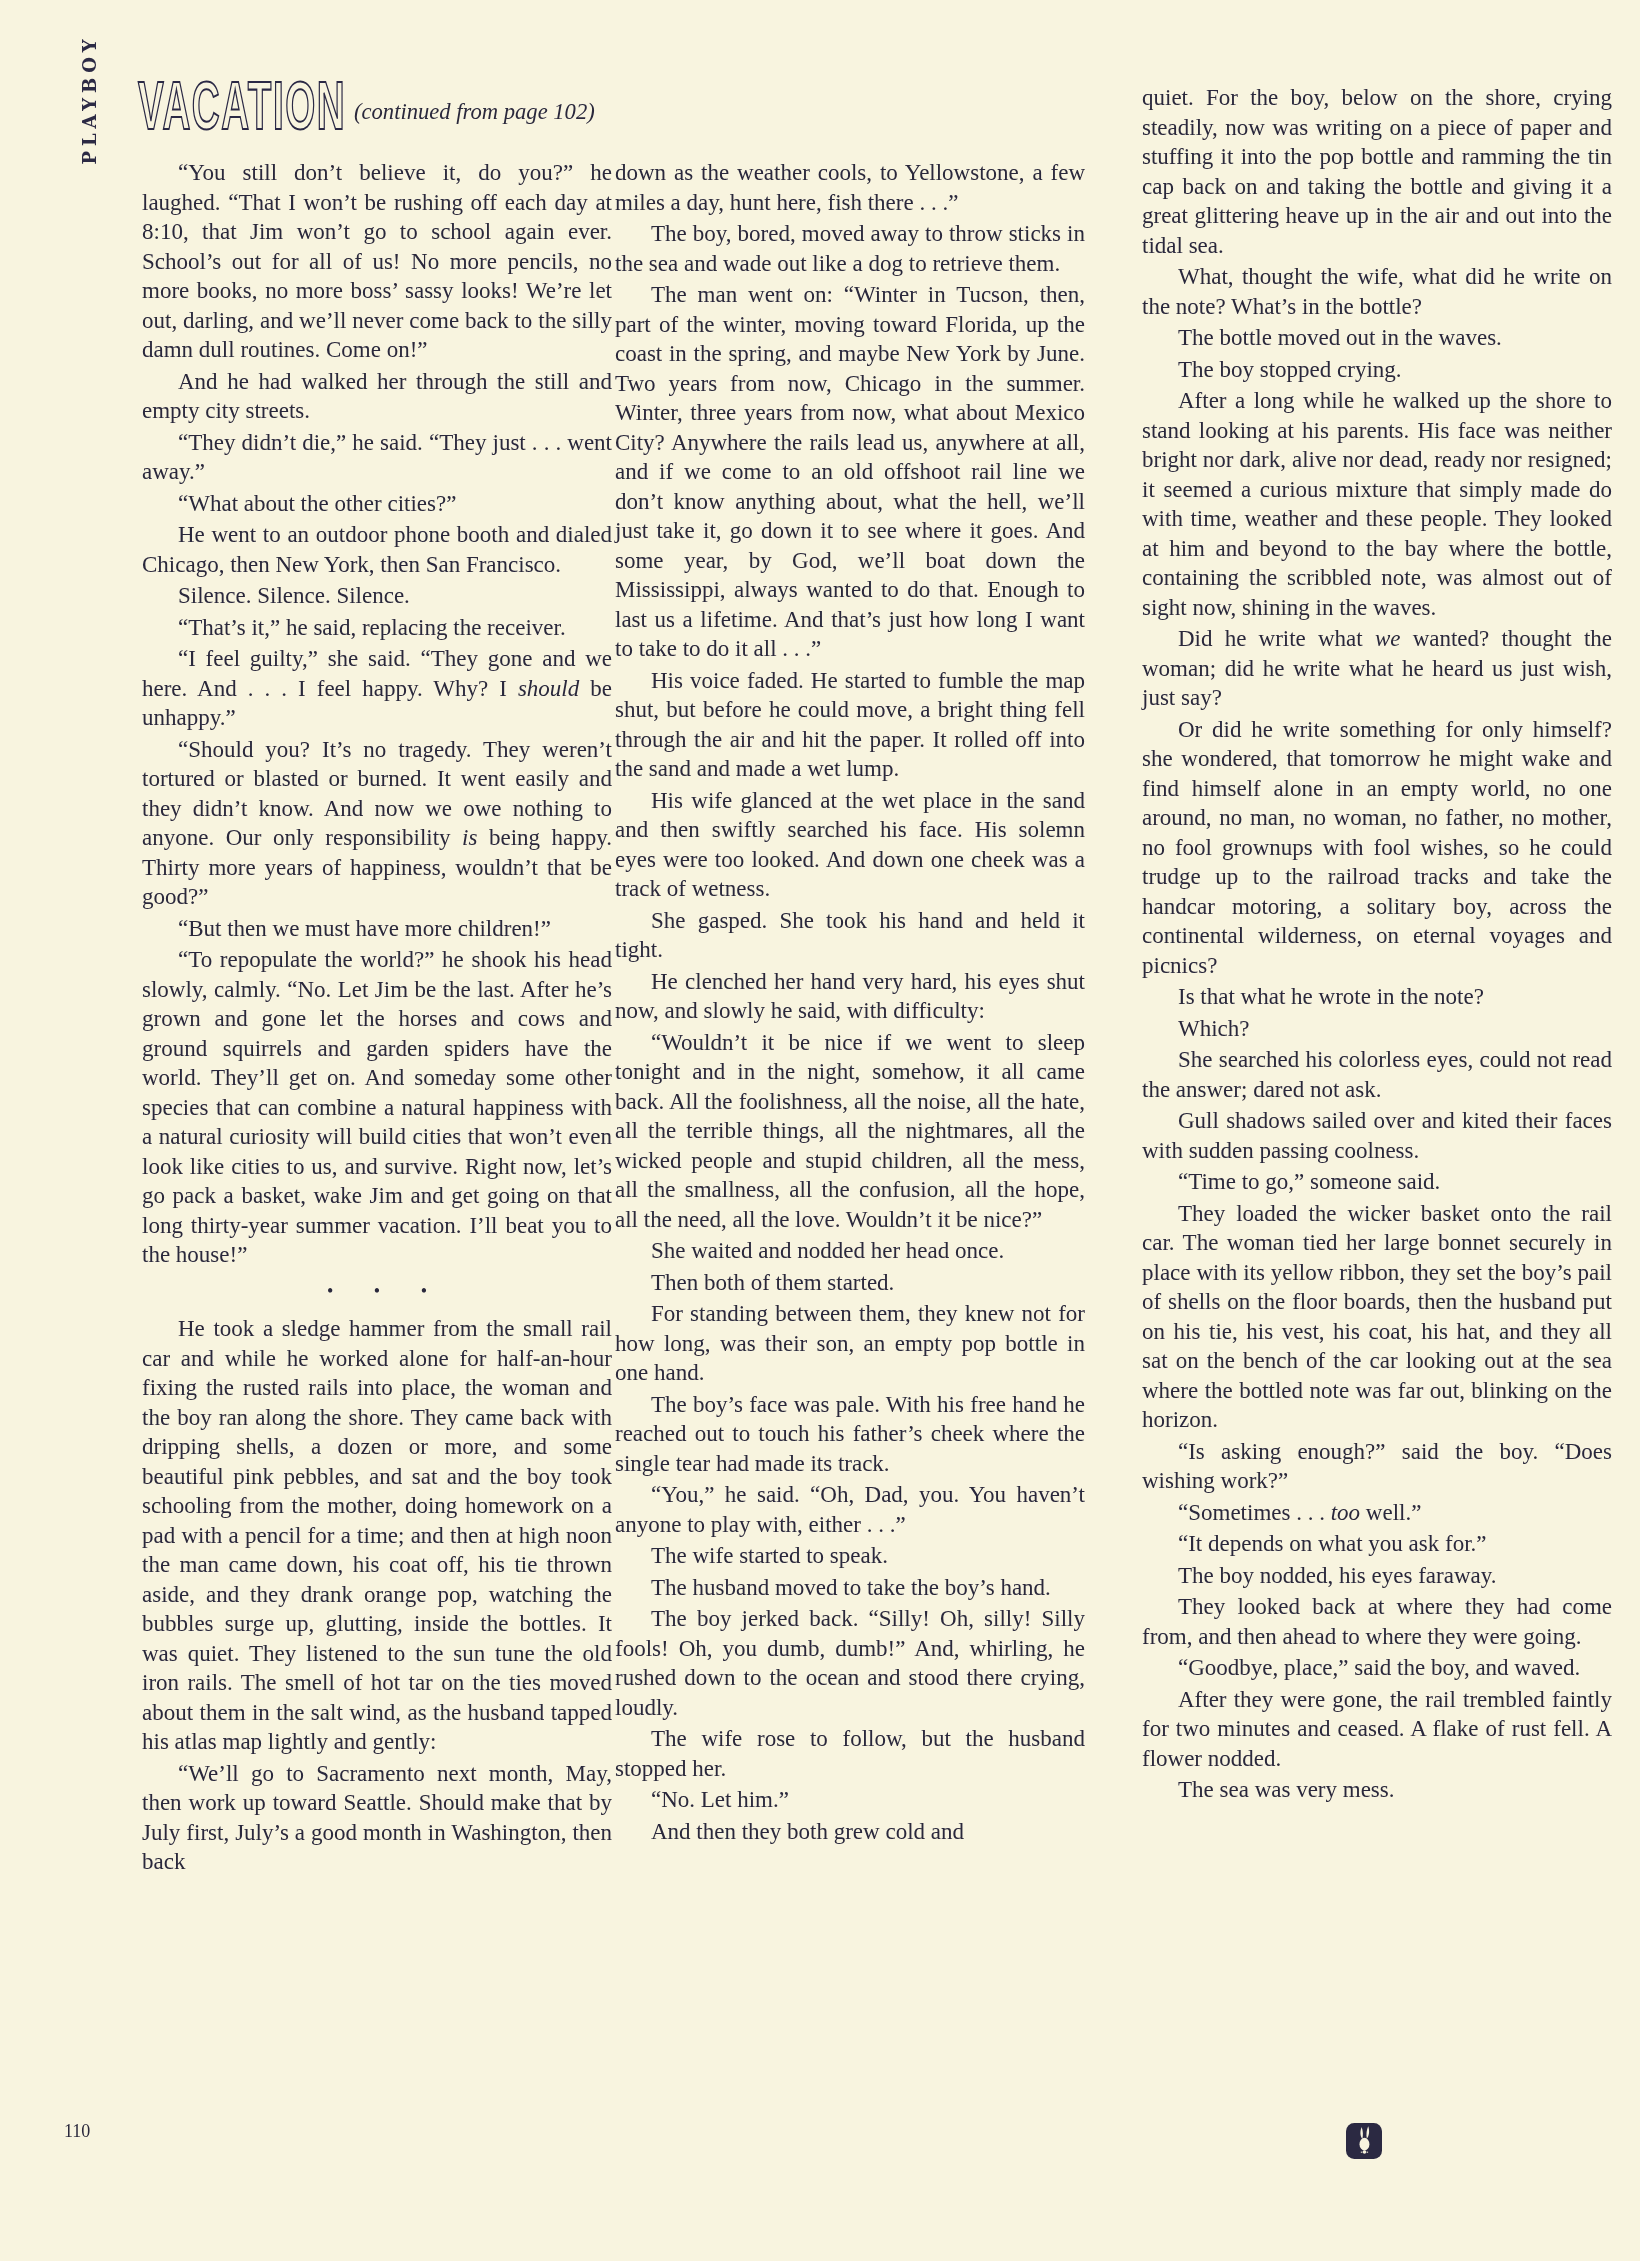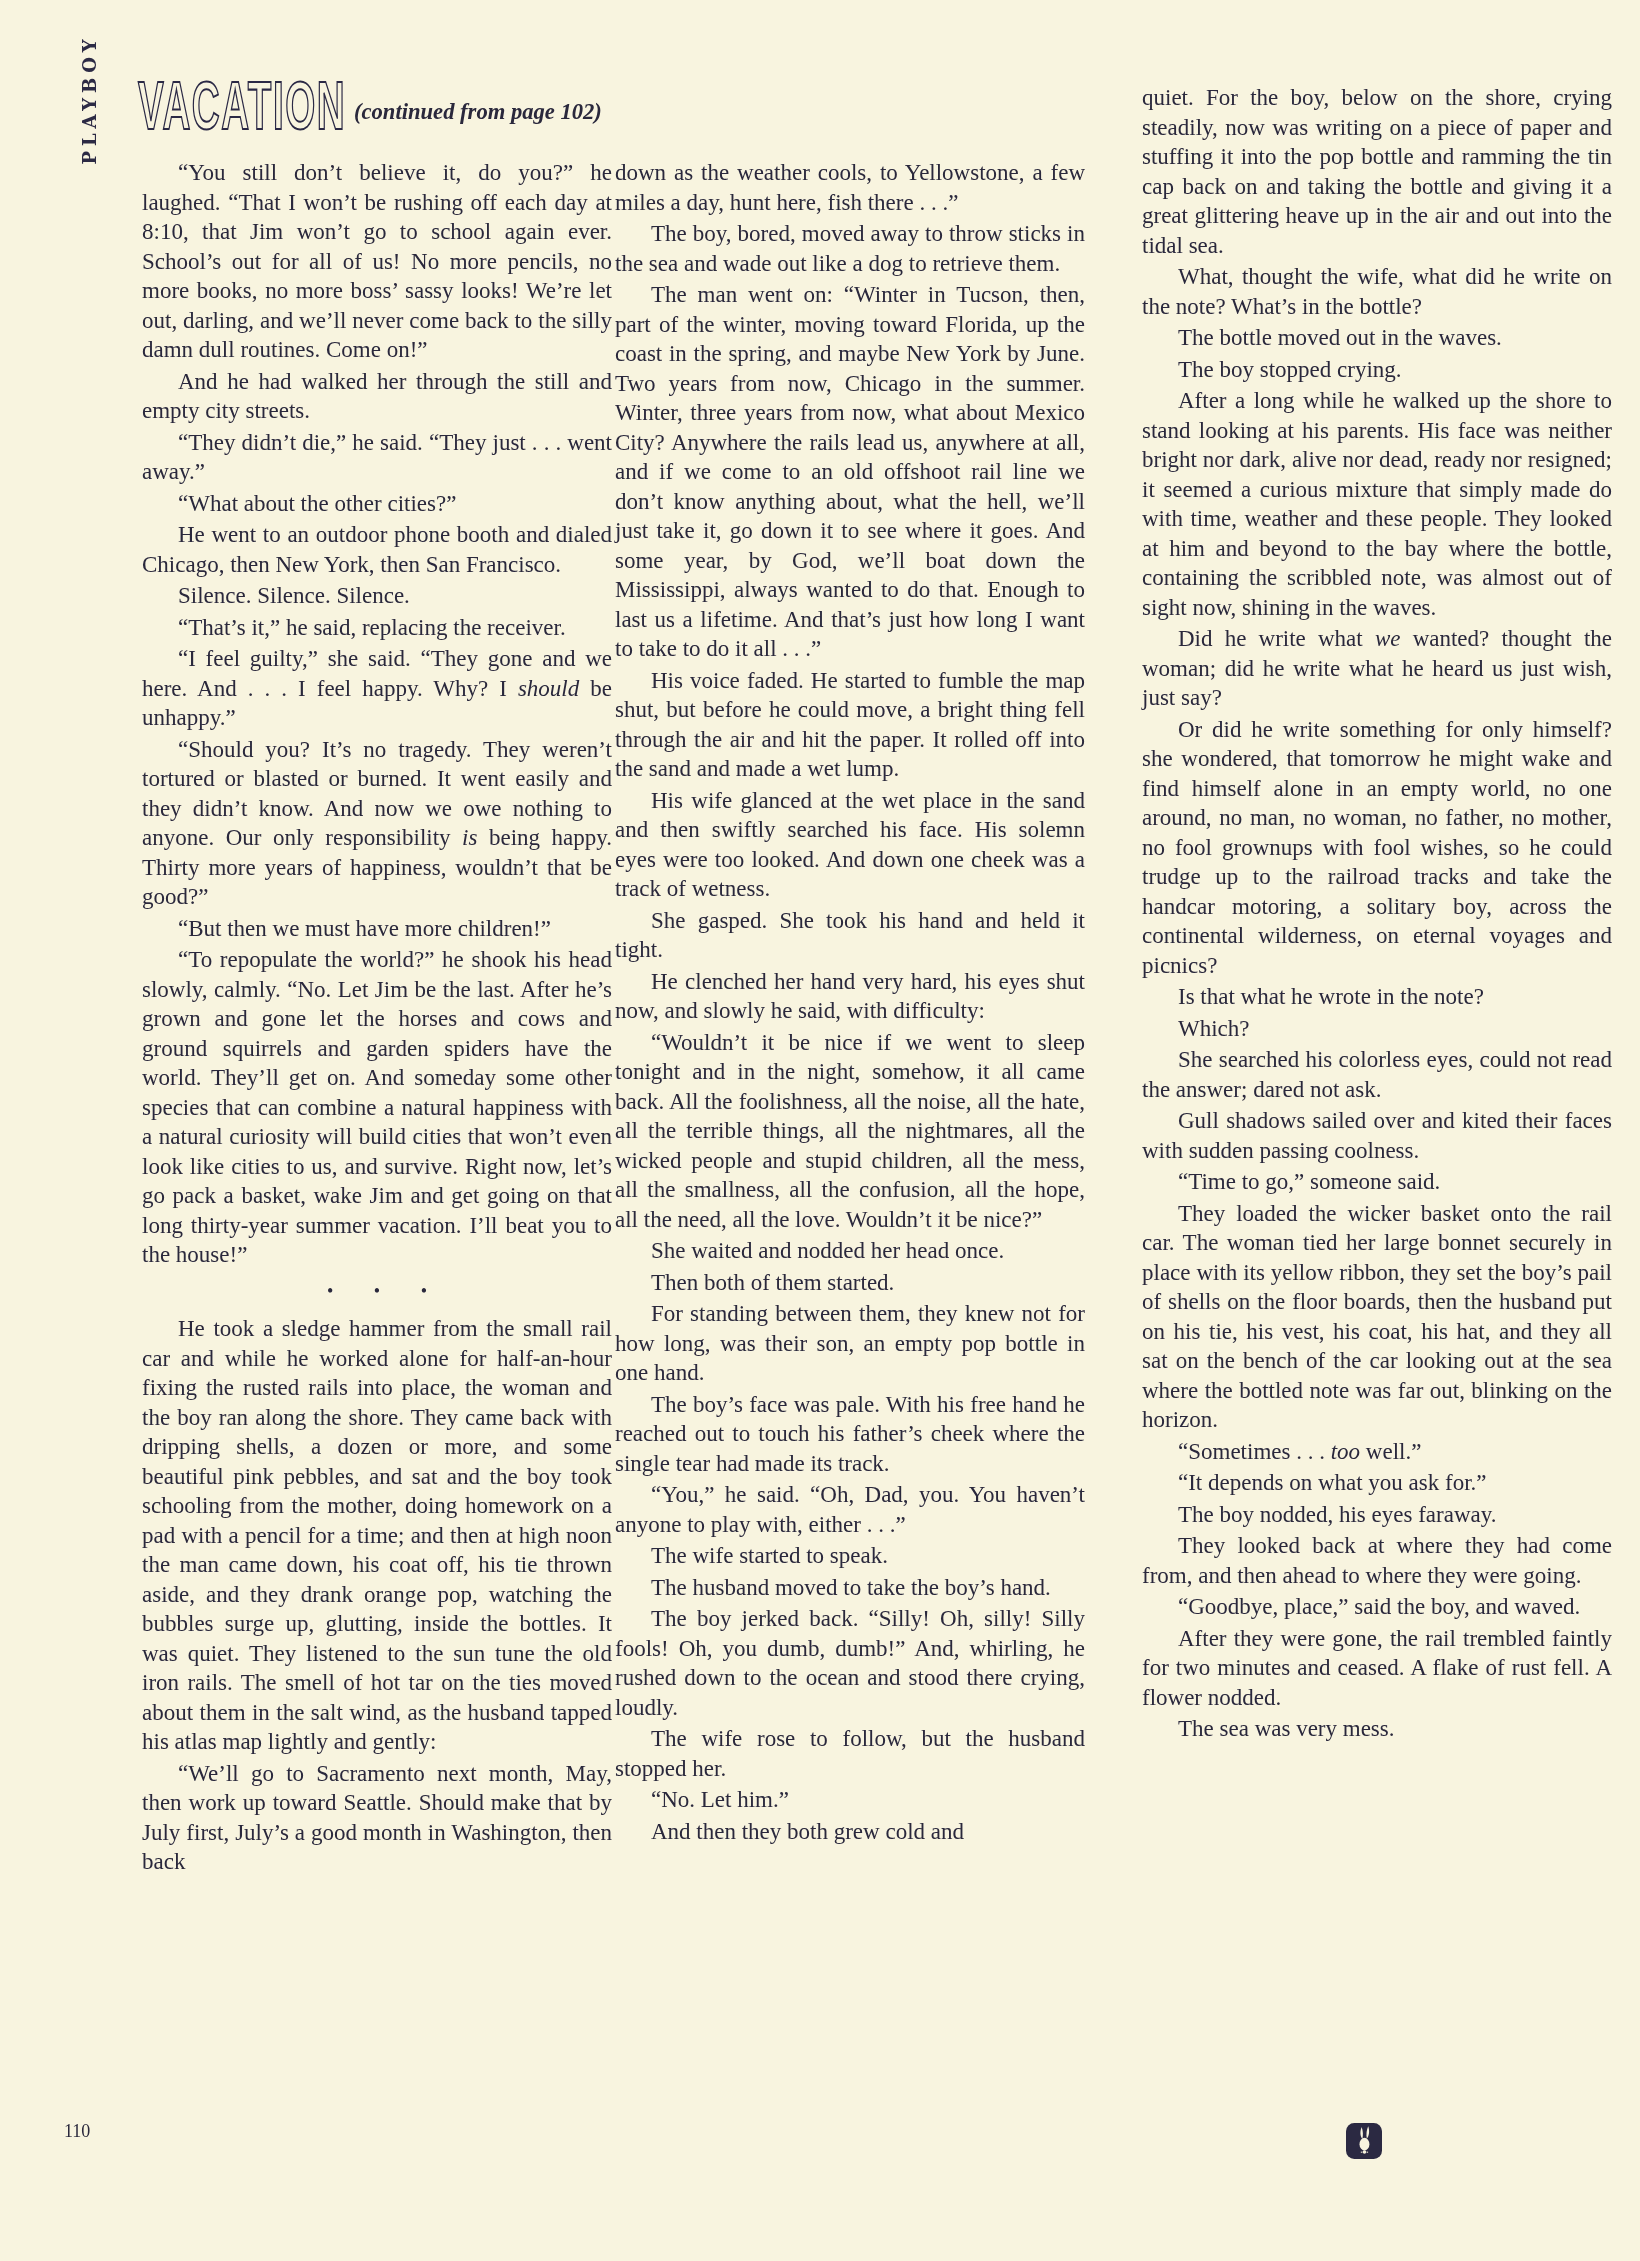--- a/index.html
+++ b/index.html
@@ -48,21 +48,20 @@
     white-space: nowrap;
   }
   .continuation {
     position: absolute;
     left: 354px;
     top: 99px;
     font-style: italic;
     font-size: 22.6px;
     color: #2a283c;
     white-space: nowrap;
-    font-weight: bold;
   }
   .col {
     position: absolute;
     width: 474px;
     font-size: 23px;
     line-height: 29.5px;
     text-align: justify;
     overflow: hidden;
   }
   .col-1 { left: 140px;  top: 156px; height: 2016px; }
@@ -153,20 +152,21 @@
       <p>The boy stopped crying.</p>
       <p>After a long while he walked up the shore to stand looking at his parents. His face was neither bright nor dark, alive nor dead, ready nor resigned; it seemed a curious mixture that simply made do with time, weather and these people. They looked at him and beyond to the bay where the bottle, containing the scribbled note, was almost out of sight now, shining in the waves.</p>
       <p>Did he write what <em>we</em> wanted? thought the woman; did he write what he heard us just wish, just say?</p>
       <p>Or did he write something for only himself? she wondered, that tomorrow he might wake and find himself alone in an empty world, no one around, no man, no woman, no father, no mother, no fool grownups with fool wishes, so he could trudge up to the railroad tracks and take the handcar motoring, a solitary boy, across the continental wilderness, on eternal voyages and picnics?</p>
       <p>Is that what he wrote in the note?</p>
       <p>Which?</p>
       <p>She searched his colorless eyes, could not read the answer; dared not ask.</p>
       <p>Gull shadows sailed over and kited their faces with sudden passing coolness.</p>
       <p>“Time to go,” someone said.</p>
       <p>They loaded the wicker basket onto the rail car. The woman tied her large bonnet securely in place with its yellow ribbon, they set the boy’s pail of shells on the floor boards, then the husband put on his tie, his vest, his coat, his hat, and they all sat on the bench of the car looking out at the sea where the bottled note was far out, blinking on the horizon.</p>
+      <p>“Is asking enough?” said the boy. “Does wishing work?”</p>
       <p>“Sometimes . . . <em>too</em> well.”</p>
       <p>“It depends on what you ask for.”</p>
       <p>The boy nodded, his eyes faraway.</p>
       <p>They looked back at where they had come from, and then ahead to where they were going.</p>
       <p>“Goodbye, place,” said the boy, and waved.</p>
       <p>After they were gone, the rail trembled faintly for two minutes and ceased. A flake of rust fell. A flower nodded.</p>
       <p>The sea was very mess.</p>
     </div>
 
   <div class="page-number">110</div>

